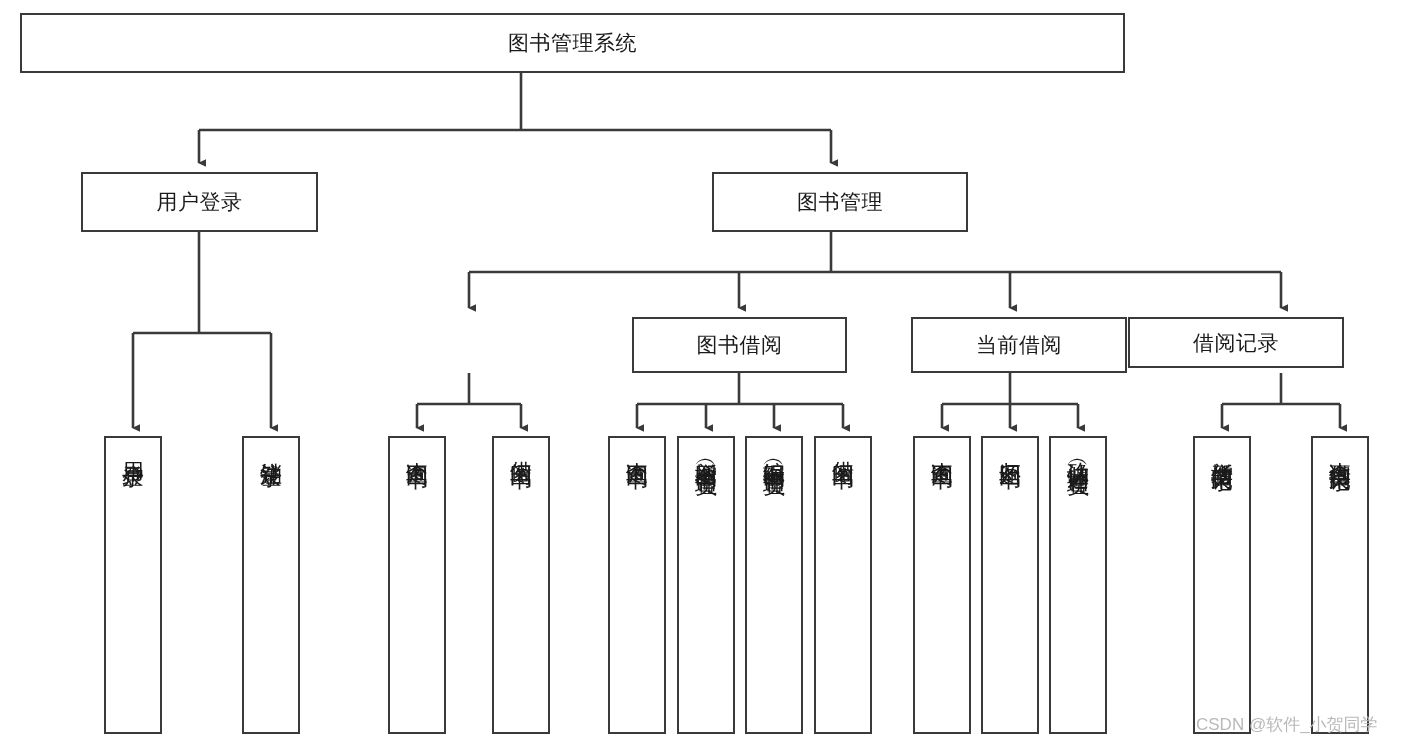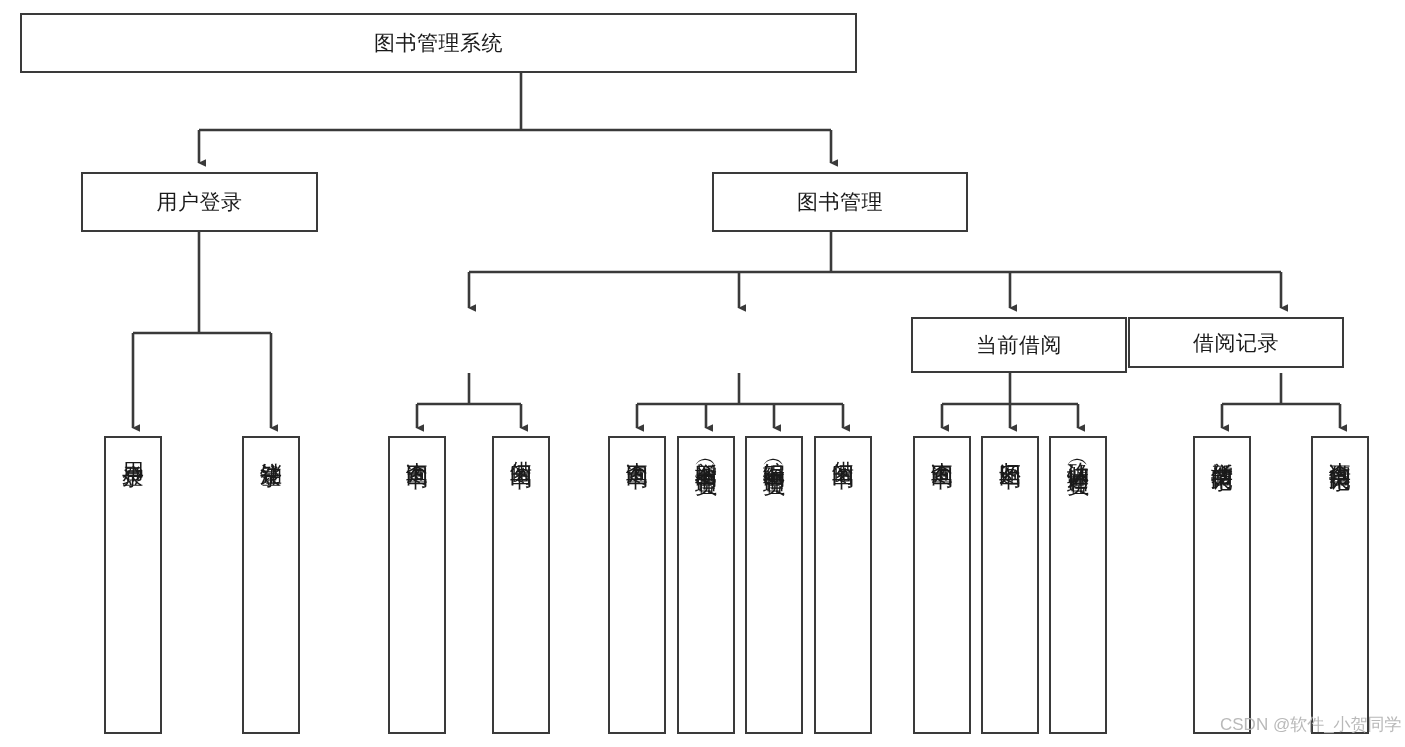--- a/index.html
+++ b/index.html
@@ -122,33 +122,36 @@
       <path d="M 1010,404 L 1010,428" marker-end="url(#arrowhead)"></path>
       <path d="M 1078,404 L 1078,428" marker-end="url(#arrowhead)"></path>
 
       <path d="M 1281,373 L 1281,404"></path>
       <path d="M 1222,404 L 1340,404"></path>
       <path d="M 1222,404 L 1222,428" marker-end="url(#arrowhead)"></path>
       <path d="M 1340,404 L 1340,428" marker-end="url(#arrowhead)"></path>
     </g>
   </svg>
 
-  <div class="node horiz root" style="left:20px; top:13px; width:837px; height:60px;">
+  <div class="node horiz root" style="left:20px; top:13px; width:1105px; height:60px;">
     <span class="node-label">图书管理系统</span>
   </div>
 
   <div class="node horiz" style="left:81px; top:172px; width:237px; height:60px;">
     <span class="node-label">用户登录</span>
   </div>
 
   <div class="node horiz" style="left:712px; top:172px; width:256px; height:60px;">
     <span class="node-label">图书管理</span>
   </div>
 
 
+  <div class="node horiz" style="left:632px; top:317px; width:215px; height:56px;">
+    <span class="node-label">图书借阅</span>
+  </div>
 
   <div class="node horiz" style="left:911px; top:317px; width:216px; height:56px;">
     <span class="node-label">当前借阅</span>
   </div>
 
   <div class="node horiz" style="left:1128px; top:317px; width:216px; height:51px;">
     <span class="node-label">借阅记录</span>
   </div>
 
   <div class="node vert" style="left:104px; top:436px; width:58px; height:298px;">
@@ -196,15 +199,15 @@
   </div>
 
   <div class="node vert" style="left:1193px; top:436px; width:58px; height:298px;">
     <span class="node-label">新增借阅记录</span>
   </div>
 
   <div class="node vert" style="left:1311px; top:436px; width:58px; height:298px;">
     <span class="node-label">查询借阅记录</span>
   </div>
 
-  <div class="watermark" style="left:1196px; top:713px;padding-left:24px;">CSDN @软件_小贺同学</div>
+  <div class="watermark" style="left:1196px; top:713px;">CSDN @软件_小贺同学</div>
 
 </div>
 
 </body></html>

